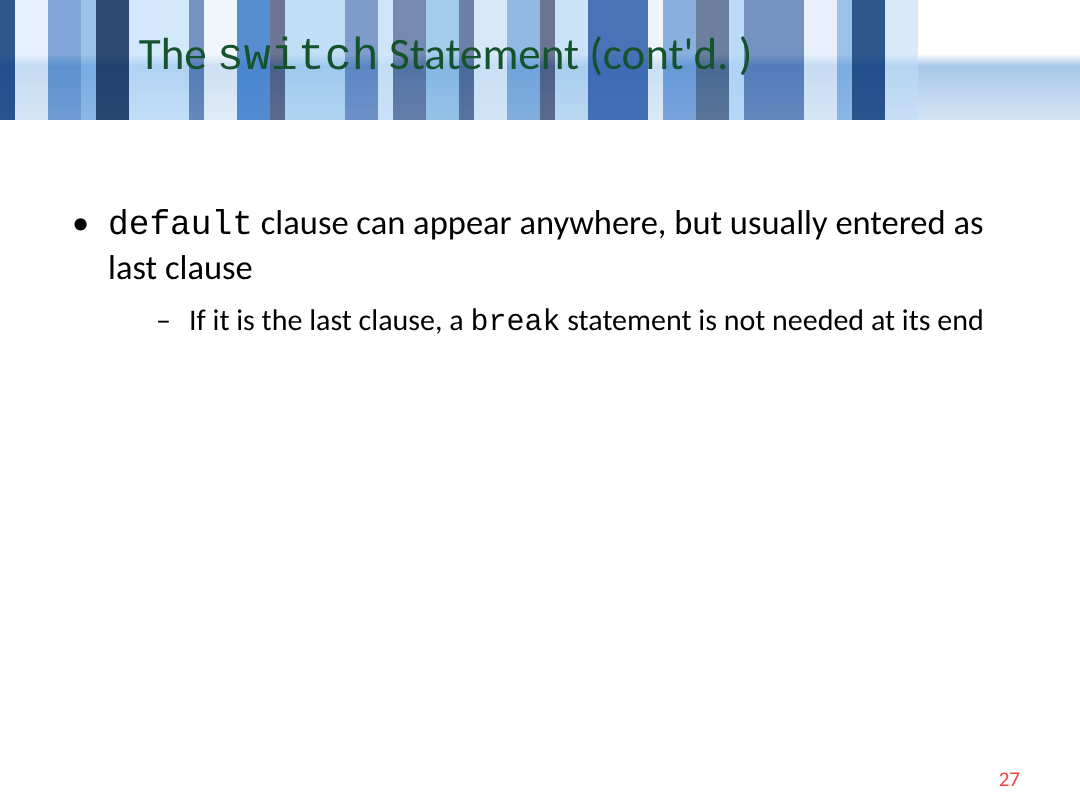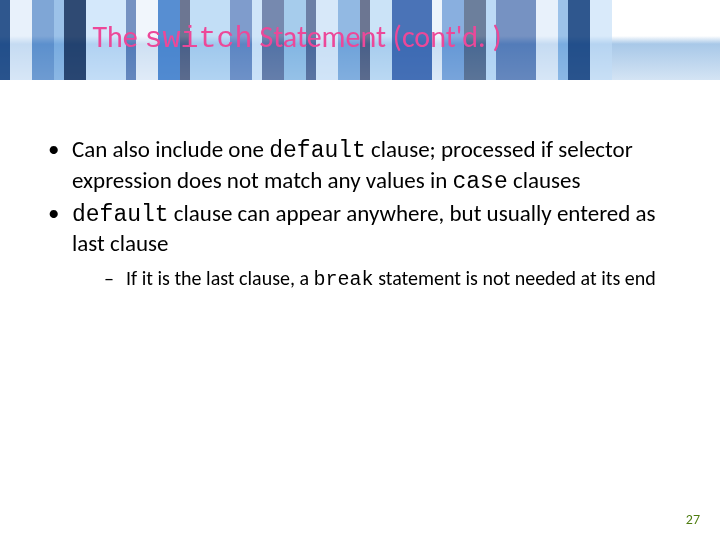--- a/index.html
+++ b/index.html
@@ -37,21 +37,21 @@
     height: 100%;
   }
   .title {
     position: absolute;
     top: 18px;
     left: 0;
     width: 594px;
     text-align: center;
     font-size: 30px;
     font-weight: 500;
-    color: #ec4899;
+    color: #14532d;
     z-index: 10;
   }
   .mono {
     font-family: "Courier New", Courier, monospace;
   }
   .body {
     position: absolute;
     top: 135px;
     left: 44px;
     width: 640px;
@@ -97,23 +97,23 @@
   .footer-left {
     position: absolute;
     bottom: 12px;
     left: 20px;
     font-size: 12px;
     color: #222;
   }
   .footer-right {
     position: absolute;
     bottom: 12px;
-    right: 20px;
+    right: 40px;
     font-size: 14px;
-    color: #4d7c0f;
+    color: #ef4444;
   }
 </style>
 </head>
 <body>
 
 <div class="slide">
 
   <div class="banner">
     <div class="stripes">
         <span style="width: 10px; background: rgb(10, 58, 122); opacity: 0.85;"></span>
@@ -148,21 +148,20 @@
         <span style="width: 22px; background: rgb(192, 220, 246); opacity: 0.6;"></span>
       </div>
   </div>
 
   <div class="title">
     <span>The </span><span class="mono">switch</span><span> Statement (cont'd. )</span>
   </div>
 
   <div class="body">
     <ul class="main">
-        <li><span>Can also include one </span><span class="mono">default</span><span> clause; processed if selector expression does not match any values in </span><span class="mono">case</span><span> clauses</span></li>
         <li><span class="mono">default</span><span> clause can appear anywhere, but usually entered as last clause</span><ul class="sub">
             <li><span>If it is the last clause, a </span><span class="mono">break</span><span> statement is not needed at its end</span></li>
           </ul></li>
       </ul>
   </div>
 
   <div class="footer-right">27</div>
 
 </div>
 

